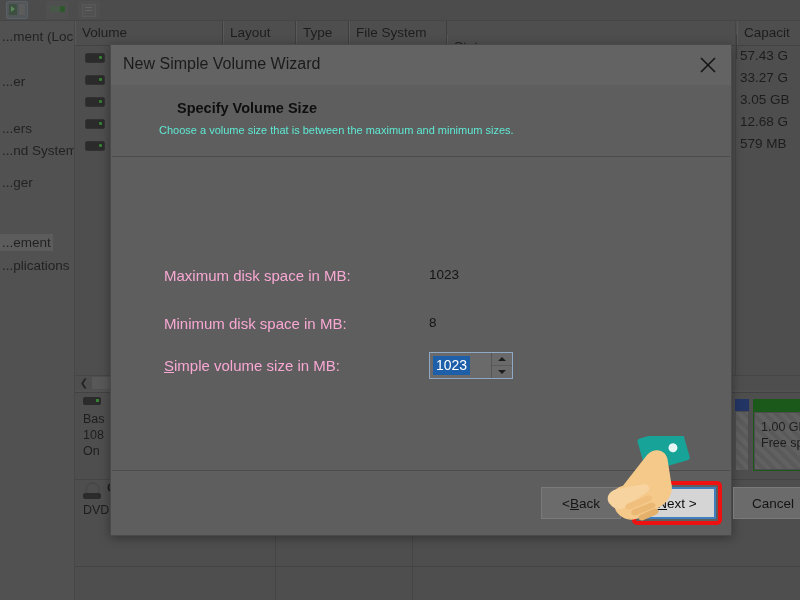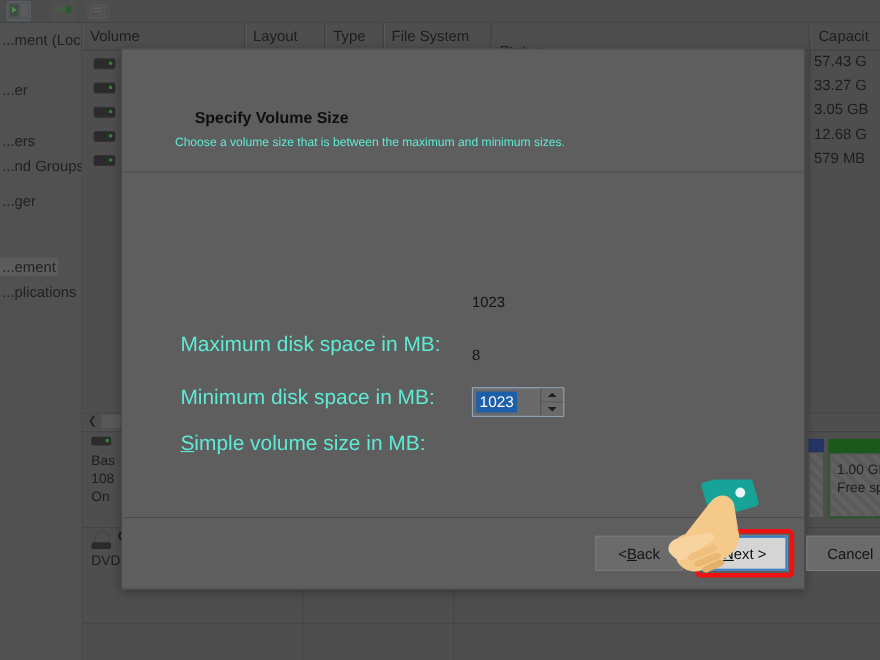--- a/index.html
+++ b/index.html
@@ -82,21 +82,21 @@
   .wz-header{position:absolute;left:0;top:40px;width:100%;height:71px;background:#5e5e5e;}
   .wz-h1{position:absolute;left:28px;top:15px;font-size:14.5px;font-weight:bold;color:#0f0f0f;margin-left:38px;}
   .wz-h2{position:absolute;left:48px;top:39px;font-size:11px;color:#5eead4;}
   .wz-sep{position:absolute;left:1px;width:618px;height:1px;background:#4c4c4c;}
   .wz-sep.top{top:111px;box-shadow:0 1px 0 #6a6a6a;}
   .wz-sep.bottom{top:425px;box-shadow:0 1px 0 #6a6a6a;}
 
   .wz-body{position:absolute;left:0;top:112px;width:100%;height:313px;background:#5e5e5e;}
 
   .frow{position:absolute;left:0;width:100%;height:26px;}
-  .flabel{position:absolute;left:53px;top:0;font-size:19px;color:#5eead4;white-space:nowrap;margin-top:36px;}
+  .flabel{position:absolute;left:53px;top:0;font-size:15px;color:#f9a8d4;white-space:nowrap;}
   .flabel .ul{text-decoration:underline;}
   .fvalue{position:absolute;left:318px;top:0;font-size:13.5px;color:#141414;}
 
   .spin{position:absolute;left:318px;top:-5px;width:84px;height:27px;background:#6a6a6a;border:1px solid #8fa8c4;box-sizing:border-box;}
   .spin-val{position:absolute;left:3px;top:3px;height:19px;line-height:19px;padding:0 3px;font-size:14px;color:#ffffff;background:#1d5fa8;}
   .spin-btns{position:absolute;right:0;top:0;width:20px;height:25px;background:#6a6a6a;border-left:1px solid #565656;}
   .spin-b{position:absolute;left:0;width:20px;height:12px;display:flex;align-items:center;justify-content:center;cursor:pointer;}
   .spin-b.up{top:0;border-bottom:1px solid #5a5a5a;}
   .spin-b.dn{top:13px;}
   .tri{width:0;height:0;border-left:4px solid transparent;border-right:4px solid transparent;}
@@ -136,21 +136,21 @@
       <div class="tb-icon">
           <span class="ico-note"></span>
         </div>
     </div>
   </div>
 
   <div class="tree">
     <div class="tree-item" style="top:7px;">...ment (Local)</div>
     <div class="tree-item" style="top:52px;">...er</div>
     <div class="tree-item" style="top:99px;">...ers</div>
-    <div class="tree-item" style="top:121px;">...nd Groups</div>
+    <div class="tree-item" style="top:121px;">...nd System</div>
     <div class="tree-item" style="top:153px;">...ger</div>
     <div class="tree-item sel" style="top:213px;">...ement</div>
     <div class="tree-item" style="top:236px;">...plications</div>
   </div>
 
   <div class="vol-panel">
     <div class="vol-head">
       <div class="vh" style="left:0px;width:148px;">Volume</div>
       <div class="vh" style="left:148px;width:73px;">Layout</div>
       <div class="vh" style="left:221px;width:53px;">Type</div>
@@ -227,20 +227,29 @@
     </div>
     <div class="vsep" style="left:200px;"></div>
     <div class="vsep" style="left:337px;"></div>
   </div>
 </div>
 
 <div id="dim"></div>
 
 <div id="wizard">
 
+  <div class="wz-title">
+    <div class="wz-title-text">New Simple Volume Wizard</div>
+    <div class="wz-close">
+      <svg width="18" height="18" viewBox="0 0 18 18">
+        <line x1="2" y1="2" x2="16" y2="16" stroke="#151515" stroke-width="1.6"></line>
+        <line x1="16" y1="2" x2="2" y2="16" stroke="#151515" stroke-width="1.6"></line>
+      </svg>
+    </div>
+  </div>
 
   <div class="wz-header">
     <div class="wz-h1">Specify Volume Size</div>
     <div class="wz-h2">Choose a volume size that is between the maximum and minimum sizes.</div>
   </div>
   <div class="wz-sep top"></div>
 
   <div class="wz-body">
 
     <div class="frow" style="top:110px;">

